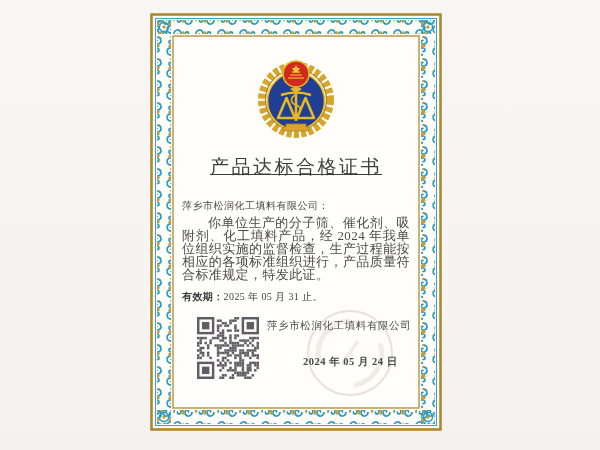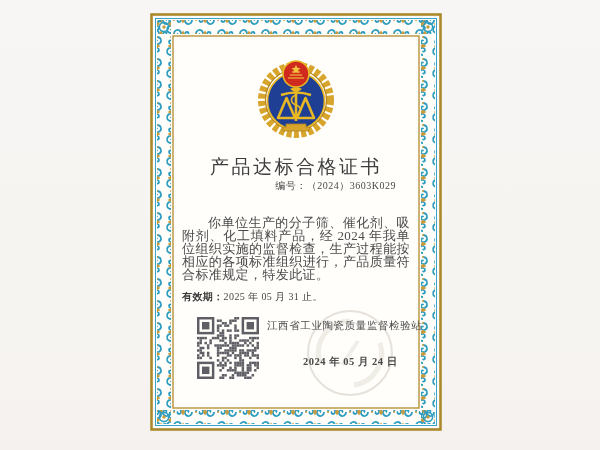--- a/index.html
+++ b/index.html
@@ -12,21 +12,21 @@
   .certificate{
     position:absolute;left:150px;top:13px;width:292px;height:418px;
     background:#fffefb;
   }
   .frame{position:absolute;left:0;top:0;width:292px;height:418px;}
   .content{position:absolute;left:0;top:0;width:292px;height:418px;}
   .emblem{position:absolute;left:50%;top:42px;transform:translateX(-50%);}
   .title{
     position:absolute;top:141px;left:0;width:100%;
     text-align:center;font-size:19px;letter-spacing:2.5px;
-    color:#3d3d3d;font-weight:500;white-space:nowrap;
+    color:#3d3d3d;font-weight:500;white-space:nowrap;text-decoration:underline;
   }
   .cert-number{
     position:absolute;top:166px;right:46px;
     font-size:10px;color:#4a4a4a;letter-spacing:0.5px;white-space:nowrap;
   }
   .recipient{
     position:absolute;top:186px;left:32px;
     font-size:10px;color:#474747;letter-spacing:0.5px;white-space:nowrap;
   }
   .body-text{
@@ -120,22 +120,22 @@
         <g stroke="#f2c33a" stroke-width="1.1" fill="none">
           <path d="M31 23 h16"></path>
           <path d="M33 20 h12"></path>
           <path d="M35 17 h8"></path>
           <path d="M39 10 l1.4 2.8 3 .4 -2.2 2.1 .5 3 -2.7 -1.4 -2.7 1.4 .5 -3 -2.2 -2.1 3 -.4 z" fill="#f2c33a" stroke="none"></path>
         </g>
       </svg>
 
       <div class="title">产品达标合格证书</div>
 
-      <div class="cert-number">编号：（2024）3603K029</div>
-
+
+      <div class="recipient">萍乡市松润化工填料有限公司：</div>
 
       <div class="body-text">你单位生产的分子筛、催化剂、吸附剂、化工填料产品，经 2024 年我单位组织实施的监督检查，生产过程能按相应的各项标准组织进行，产品质量符合标准规定，特发此证。</div>
 
       <div class="validity">
         <span class="lbl">有效期：</span><span>2025 年 05 月 31 止。</span>
       </div>
 
       <svg class="seal" width="96" height="96" viewBox="0 0 96 96">
         <circle cx="48" cy="48" r="42" fill="none" stroke="#ddd7cf" stroke-width="2" opacity="0.75"></circle>
         <path d="M18 58 A32 32 0 0 1 48 16" fill="none" stroke="#e2dcd4" stroke-width="5" opacity="0.5"></path>
@@ -358,19 +358,19 @@
           <rect x="1" y="1" width="5" height="5" fill="#fffefb"></rect>
           <rect x="2" y="2" width="3" height="3" fill="#5e5e64"></rect>
           <rect x="18" y="0" width="7" height="7" fill="#5e5e64"></rect>
           <rect x="19" y="1" width="5" height="5" fill="#fffefb"></rect>
           <rect x="20" y="2" width="3" height="3" fill="#5e5e64"></rect>
           <rect x="0" y="18" width="7" height="7" fill="#5e5e64"></rect>
           <rect x="1" y="19" width="5" height="5" fill="#fffefb"></rect>
           <rect x="2" y="20" width="3" height="3" fill="#5e5e64"></rect>
         </svg>
 
-      <div class="issuer">江西省工业陶瓷质量监督检验站</div>
+      <div class="issuer">萍乡市松润化工填料有限公司</div>
 
       <div class="issue-date">2024 年 05 月 24 日</div>
 
     </div>
   </div>
 </div>
 
 </body></html>

